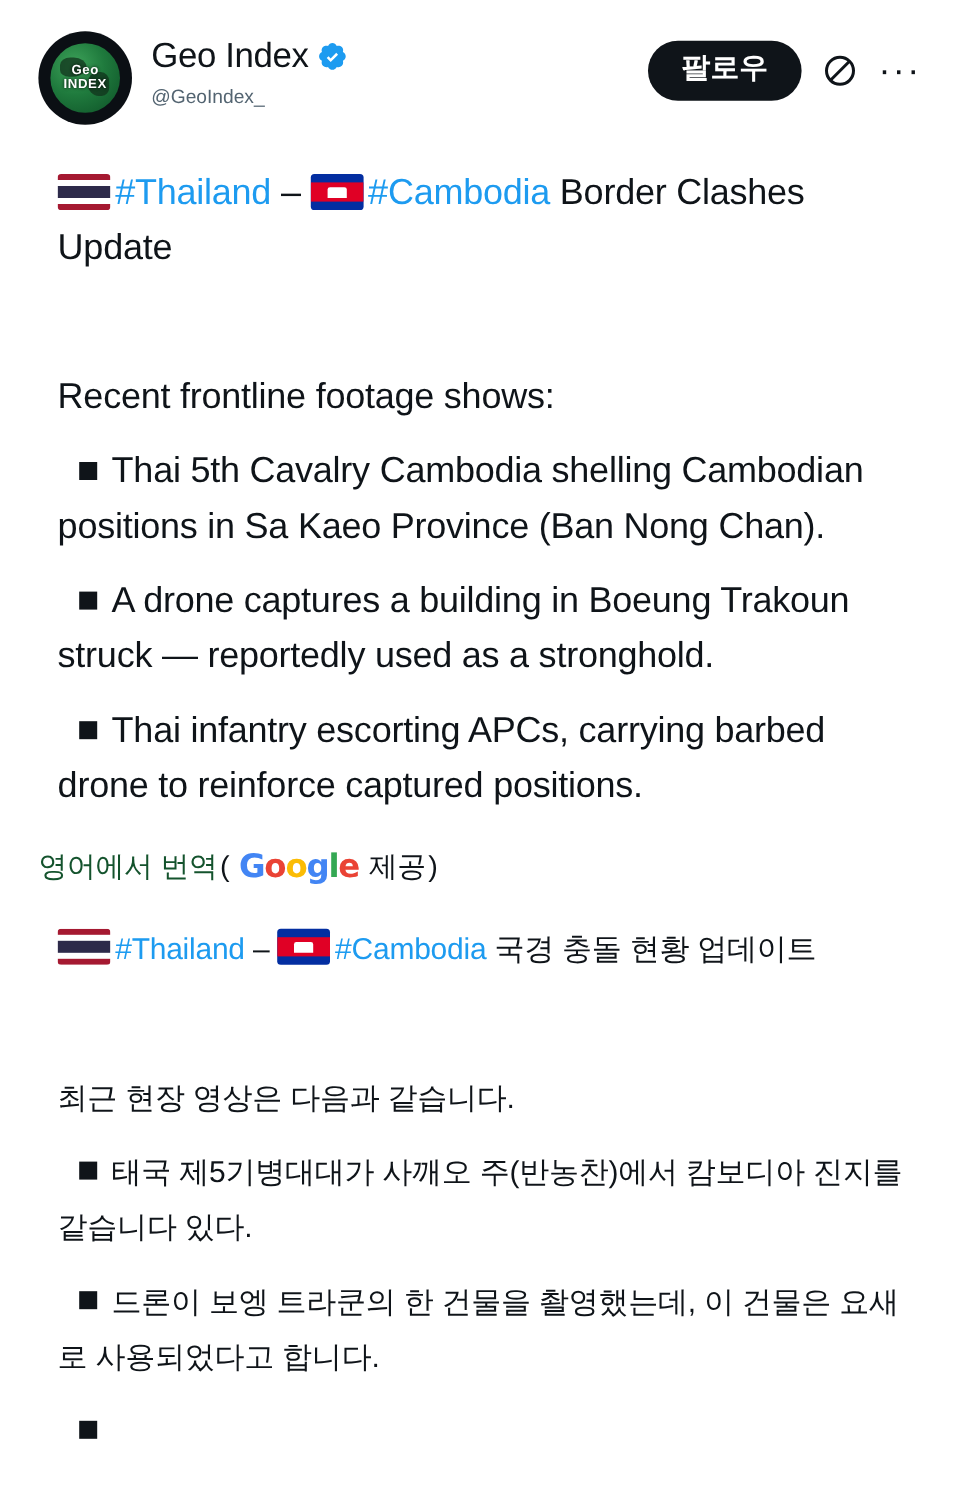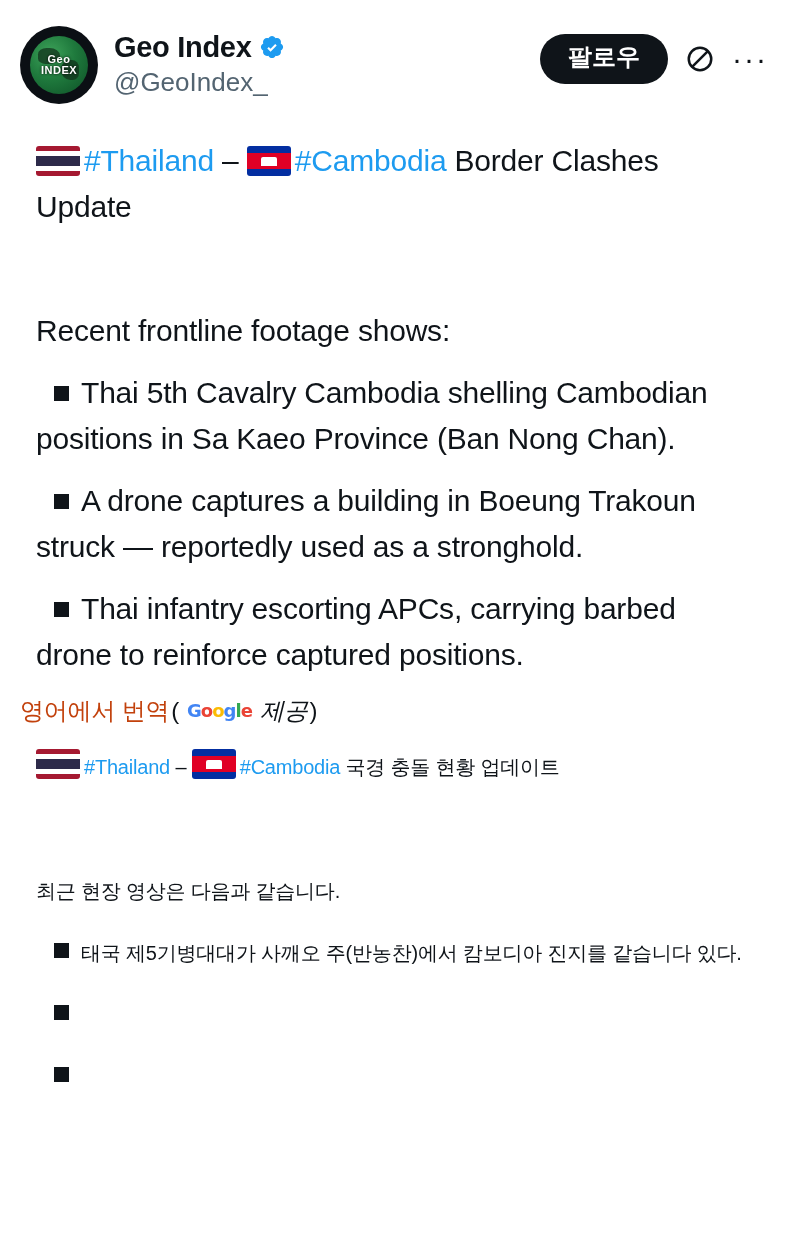--- a/index.html
+++ b/index.html
@@ -9,21 +9,21 @@
     background: #ffffff;
   }
   body {
     width: 800px;
     height: 1255px;
     font-family: "Liberation Sans", sans-serif;
     color: #0f1419;
     overflow: hidden;
   }
   .tweet {
-    padding: 26px 32px 0 20px;
+    padding: 26px 32px 0 32px;
   }
   .header {
     display: flex;
     align-items: flex-start;
     gap: 16px;
   }
   .avatar {
     width: 78px;
     height: 78px;
     border-radius: 50%;
@@ -78,32 +78,32 @@
     flex: 1 1 auto;
     min-width: 0;
   }
   .name-row {
     display: flex;
     align-items: center;
     gap: 7px;
   }
   .display-name {
     font-size: 29px;
-    font-weight: bold;
+    font-weight: normal;
     color: #0f1419;
     letter-spacing: -0.3px;
     line-height: 34px;
   }
   .verified {
     width: 26px;
     height: 26px;
     flex: 0 0 26px;
   }
   .handle {
-    font-size: 26px;
+    font-size: 16px;
     color: #536471;
     line-height: 32px;
     margin-top: 2px;
   }
   .actions {
     display: flex;
     align-items: center;
     gap: 14px;
     padding-top: 8px;
   }
@@ -204,39 +204,39 @@
   .translate-row {
     margin-top: 8px;
     font-size: 24px;
     line-height: 34px;
     display: flex;
     align-items: center;
     gap: 2px;
     flex-wrap: wrap;
   }
   .translate-label {
-    color: #c2410c;
+    color: #14532d;
     cursor: pointer;
     text-align: center;
   }
   .paren { color: #0f1419; }
   .google-logo {
-    font-size: 18px;
+    font-size: 27px;
     font-weight: bold;
     letter-spacing: -1px;
     font-family: "DejaVu Sans", sans-serif;
-    margin: 0 6px;
+    margin: 12px 6px;
   }
   .g-b { color: #4285F4; }
   .g-r { color: #EA4335; }
   .g-y { color: #FBBC05; }
   .g-g { color: #34A853; }
-  .provider { color: #0f1419; font-style: italic; }
+  .provider { color: #0f1419; }
   .ko-body {
-    font-size: 20px;
+    font-size: 25px;
     line-height: 46px;
   }
 </style>
 </head>
 <body>
 
 <div class="tweet">
 
   <div class="header">
 
@@ -318,21 +318,21 @@
 
     <div class="spacer"></div>
 
     <p class="para ko-body">최근 현장 영상은 다음과 같습니다.</p>
 
     <p class="para ko-body bullet-line">
       <span class="sq"></span><span>태국 제5기병대대가 사깨오 주(반농찬)에서 캄보디아 진지를 같습니다 있다.</span>
     </p>
 
     <p class="para ko-body bullet-line">
-      <span class="sq"></span>
+      <span class="sq"></span><span>드론이 보엥 트라쿤의 한 건물을 촬영했는데, 이 건물은 요새로 사용되었다고 합니다.</span>
     </p>
 
     <p class="para ko-body bullet-line">
       <span class="sq"></span>
     </p>
 
   </div>
 </div>
 
 </body></html>

